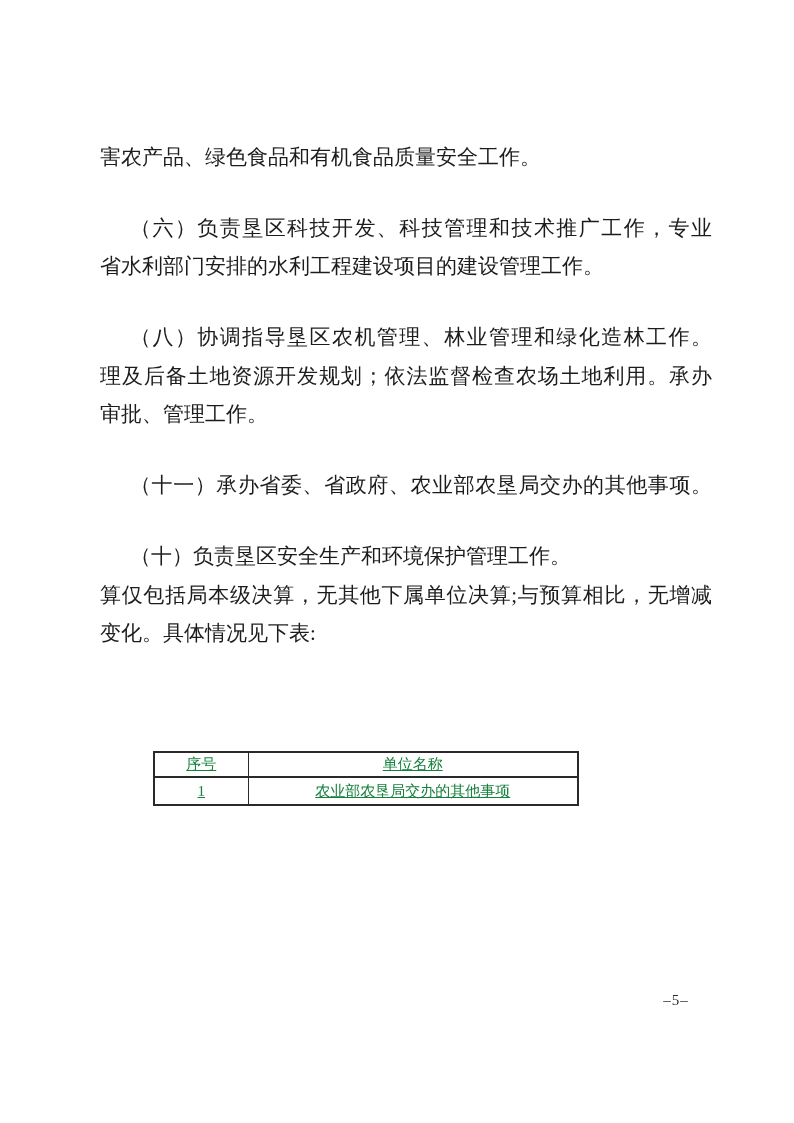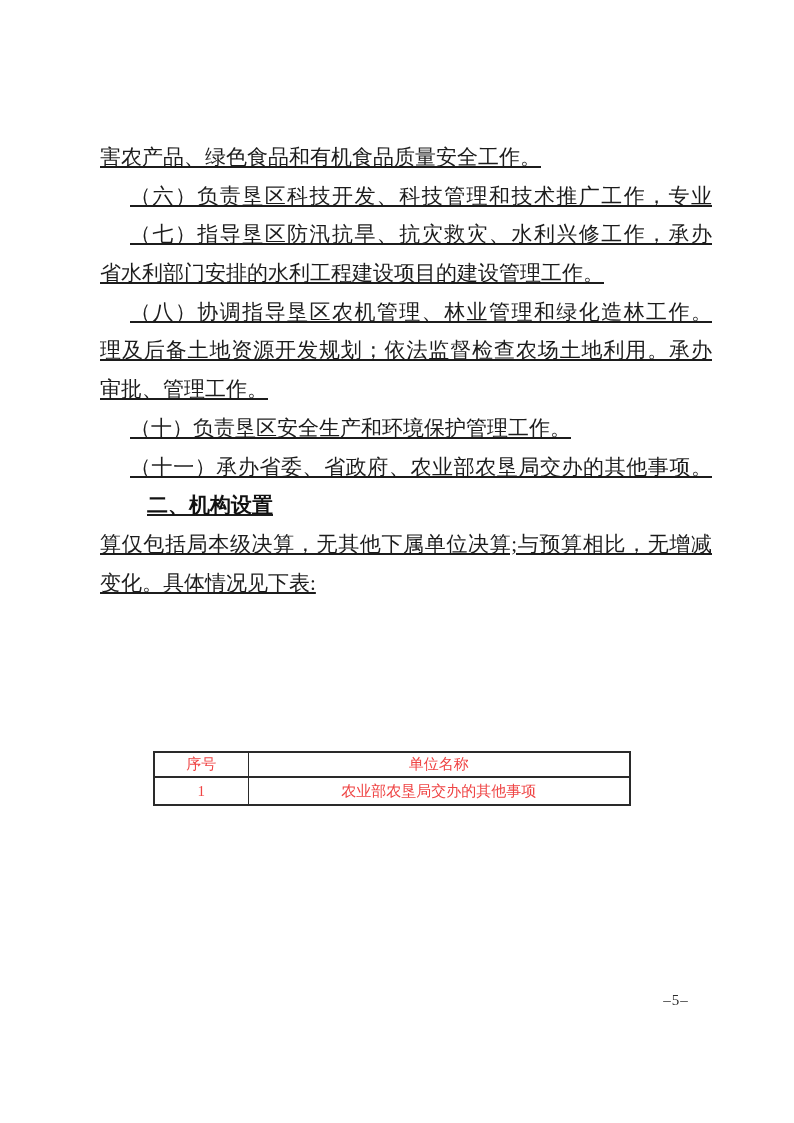--- a/index.html
+++ b/index.html
@@ -12,51 +12,51 @@
     background: #ffffff;
     overflow: hidden;
     font-family: "Liberation Serif", "DejaVu Serif", serif;
     color: #1c1c1c;
   }
   .doc-body {
     position: absolute;
     left: 100px;
     top: 138px;
     width: 612px;
-    text-decoration: underline;
   }
   .line {
     height: 38.7px;
     line-height: 38.7px;
     font-size: 21px;
     overflow: hidden;
     white-space: normal;
     letter-spacing: 0px;
   }
-  .line.indent { padding-left: 30px; }
+  .line.indent { padding-left: 30px; margin-top: 32px; }
   .line.just {
     text-align: justify;
     text-align-last: justify;
   }
   .line.heading {
     font-family: "Liberation Sans", "DejaVu Sans", sans-serif;
     font-weight: 700;
     padding-left: 47px;
     font-size: 21px;
     color: #111111;
   }
   .unit-table {
     position: absolute;
     left: 153px;
     top: 751px;
-    width: 478px;
+    width: 426px;
     border-collapse: collapse;
     table-layout: fixed;
     font-size: 15px;
-    color: #ef4444;
+    color: #15803d;
+    text-decoration: underline;
   }
   .unit-table td, .unit-table th {
     border: 1px solid #2a2a2a;
     text-align: center;
     font-weight: normal;
     padding: 0;
     vertical-align: middle;
   }
   .unit-table { border: 2px solid #2a2a2a; }
   .unit-table thead tr { height: 25px; }
@@ -75,28 +75,26 @@
   }
 </style>
 </head>
 <body>
 
 <div class="page">
 
   <div class="doc-body" id="doc-body">
       <div class="line">害农产品、绿色食品和有机食品质量安全工作。</div>
       <div class="line indent just">（六）负责垦区科技开发、科技管理和技术推广工作，专业</div>
-      <div class="line indent just">（七）指导垦区防汛抗旱、抗灾救灾、水利兴修工作，承办</div>
       <div class="line">省水利部门安排的水利工程建设项目的建设管理工作。</div>
       <div class="line indent just">（八）协调指导垦区农机管理、林业管理和绿化造林工作。</div>
       <div class="line just">理及后备土地资源开发规划；依法监督检查农场土地利用。承办</div>
       <div class="line">审批、管理工作。</div>
+      <div class="line indent just">（十一）承办省委、省政府、农业部农垦局交办的其他事项。</div>
       <div class="line indent">（十）负责垦区安全生产和环境保护管理工作。</div>
-      <div class="line indent just">（十一）承办省委、省政府、农业部农垦局交办的其他事项。</div>
-      <div class="line heading">二、机构设置</div>
       <div class="line just">算仅包括局本级决算，无其他下属单位决算;与预算相比，无增减</div>
       <div class="line">变化。具体情况见下表:</div>
     </div>
 
   <table class="unit-table">
     <thead>
       <tr>
         <th class="col-seq">序号</th>
         <th>单位名称</th>
       </tr>

